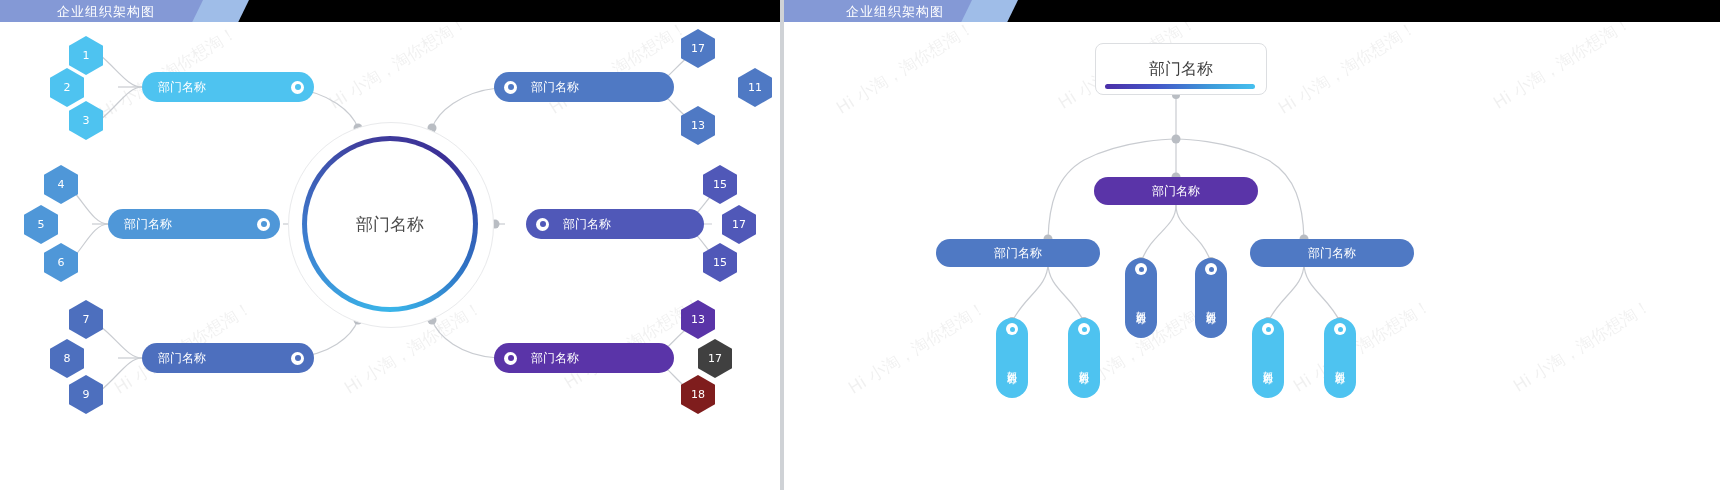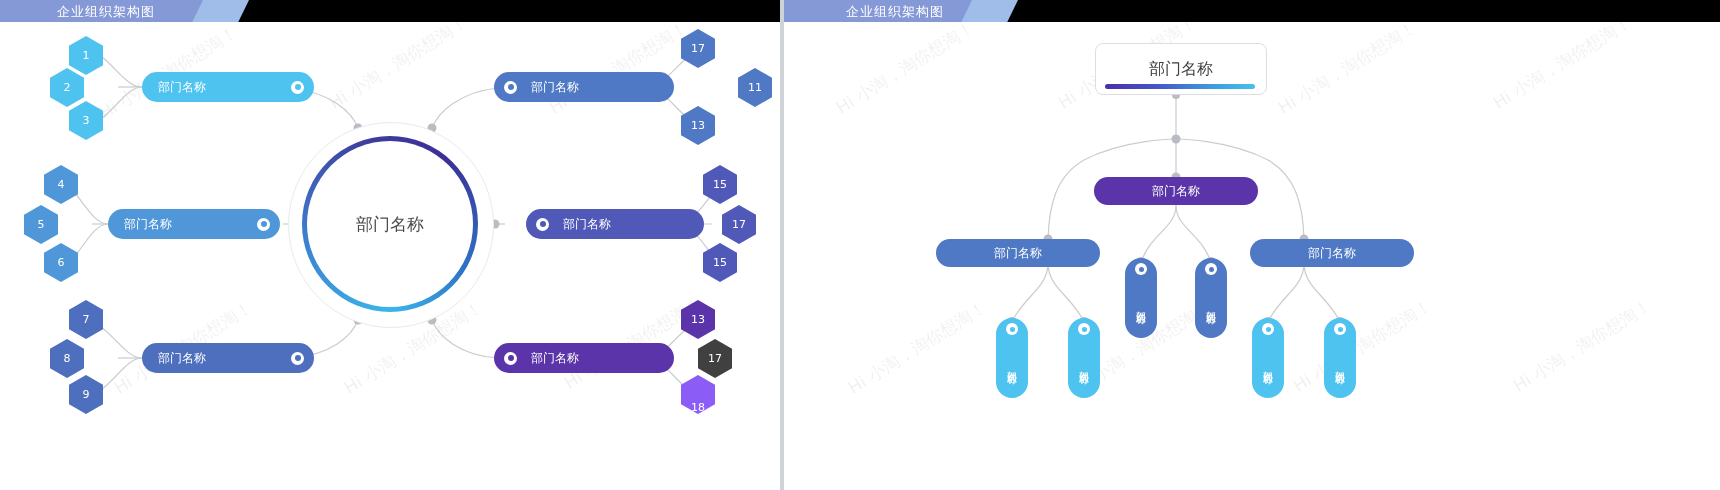--- a/index.html
+++ b/index.html
@@ -224,21 +224,21 @@
     <div class="hex" style="left:703px;top:243px;background:#5058b8;">
         <span>15</span>
       </div>
 
     <div class="hex" style="left:681px;top:300px;background:#5a34a8;">
         <span>13</span>
       </div>
     <div class="hex" style="left:698px;top:339px;background:#404040;">
         <span>17</span>
       </div>
-    <div class="hex" style="left:681px;top:375px;background:#8b5cf6;align-items:flex-end;">
+    <div class="hex" style="left:681px;top:375px;background:#7f1d1d;">
         <span>18</span>
       </div>
   </div>
 
   <div class="slide-divider"></div>
 
   <div class="slide" id="slide-right">
 
     <div class="hdr">
       <div class="hdr-solid wide"></div>

